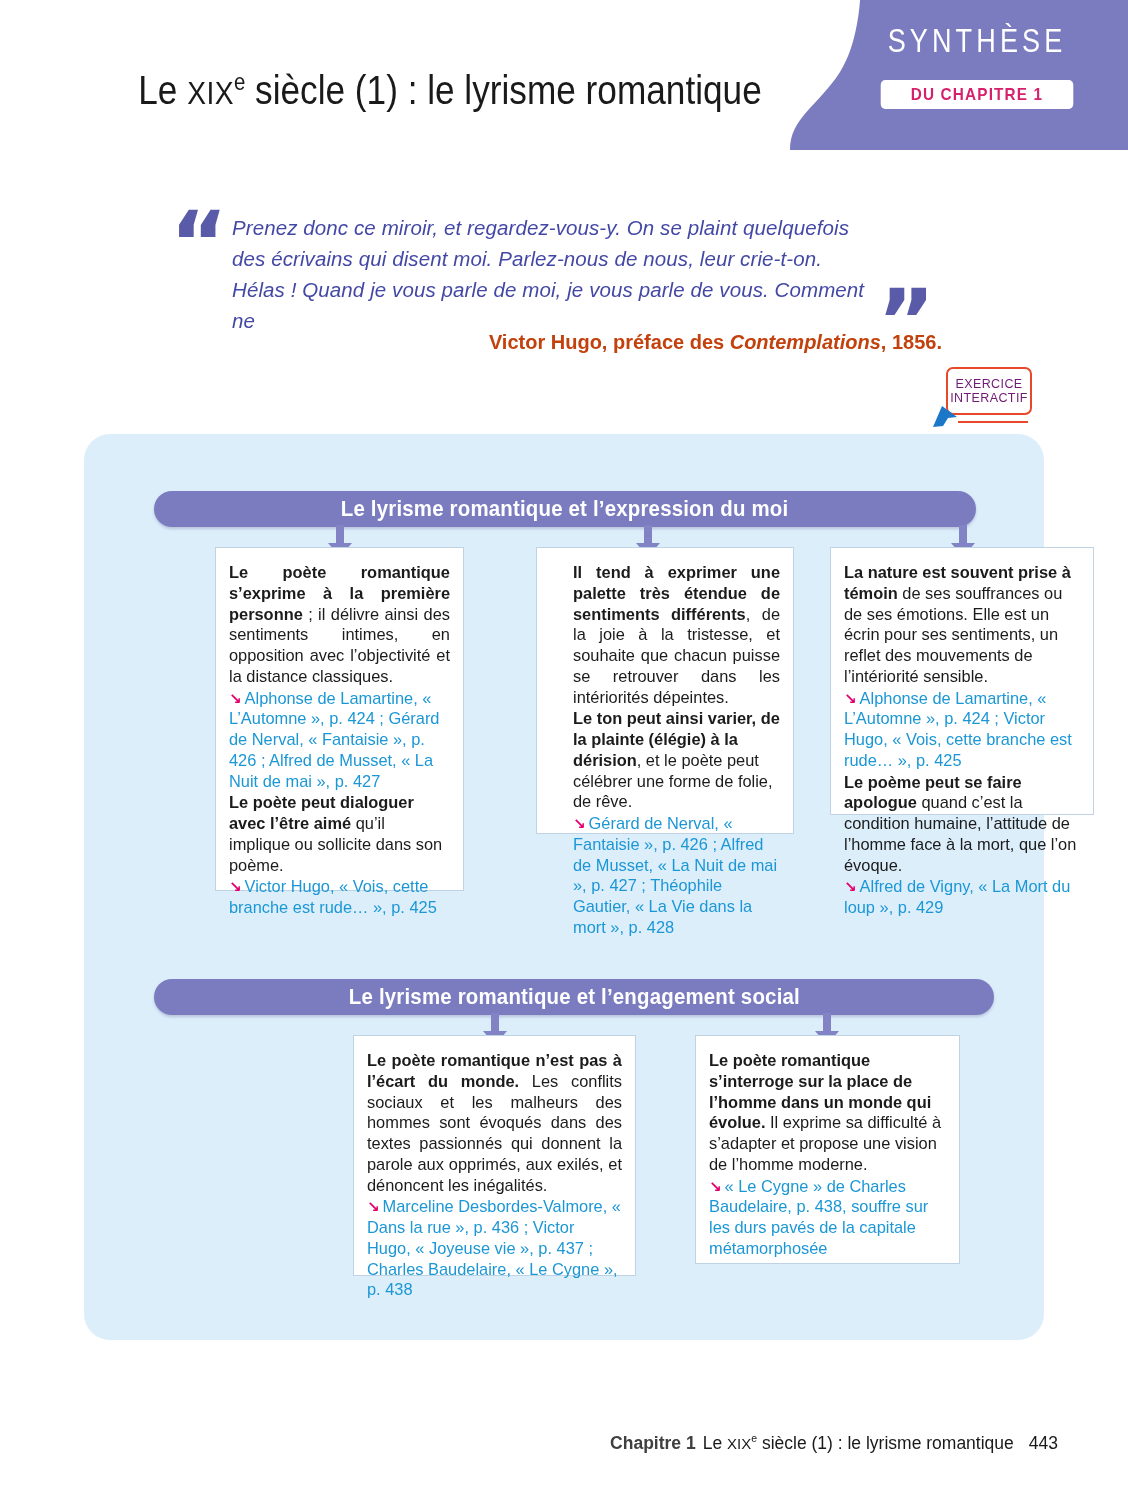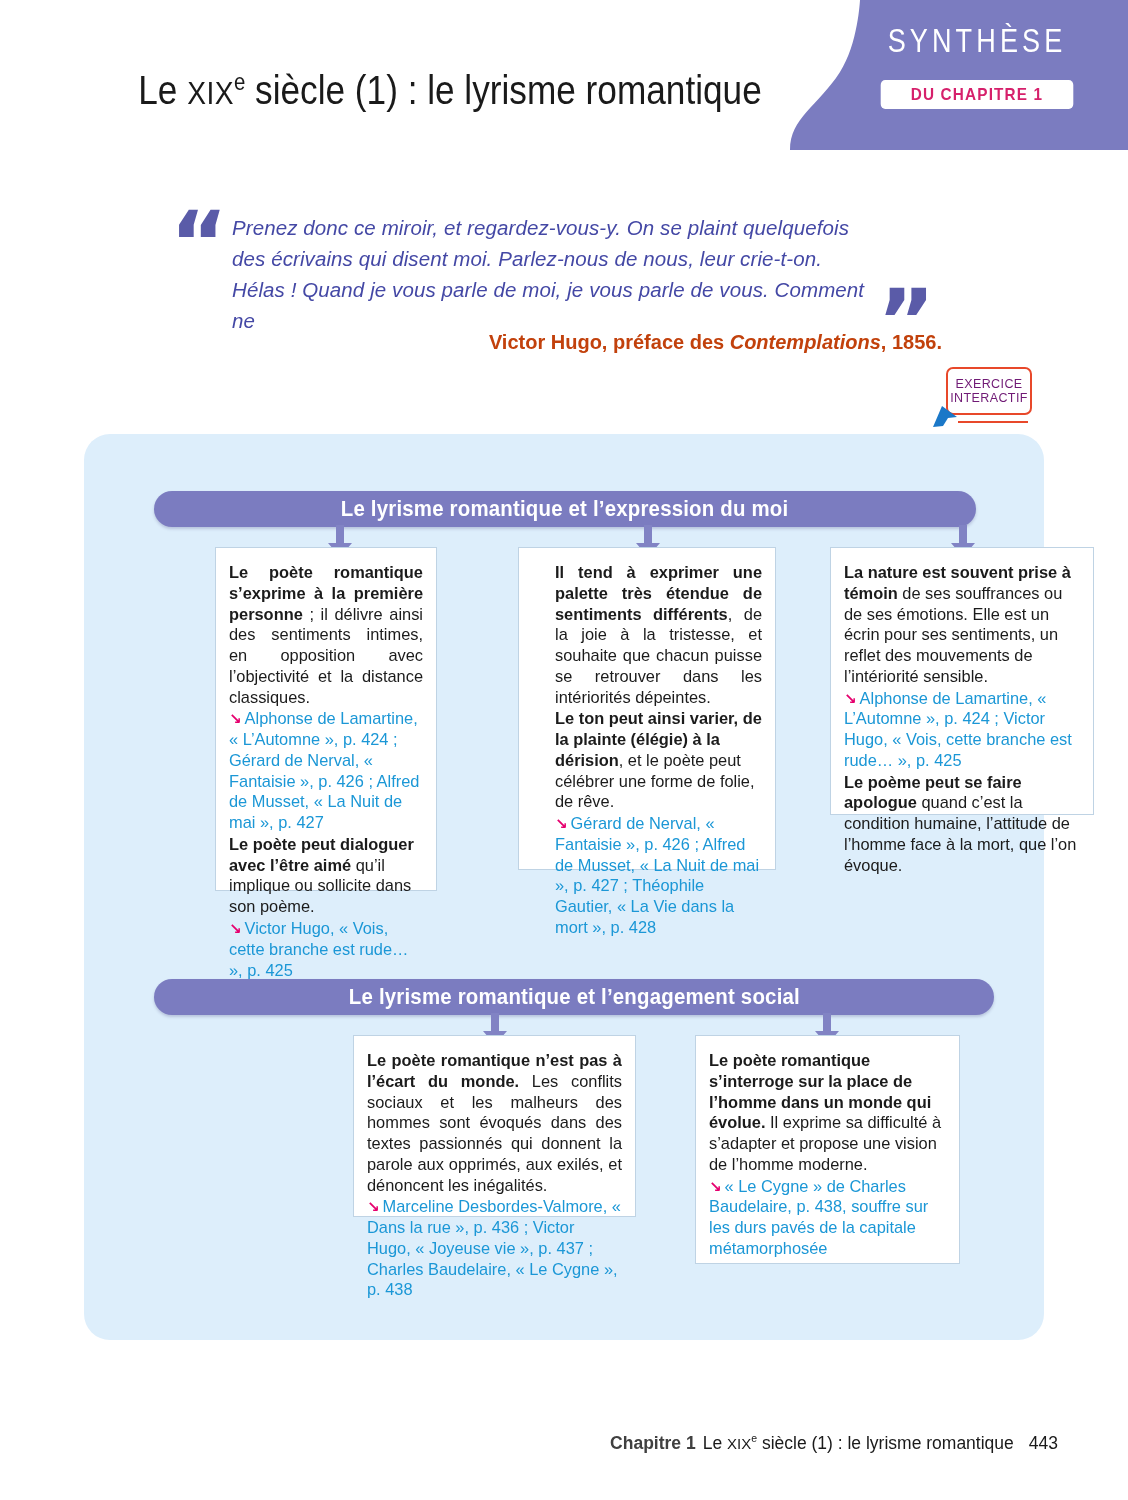--- a/index.html
+++ b/index.html
@@ -118,24 +118,24 @@
   .ref{
     color:#1b97d6;font-weight:400;margin-top:3px;
     text-indent:-0px;
   }
   .ref .mk{
     color:#e6006e;font-weight:700;font-size:15px;
     font-family:"DejaVu Sans",sans-serif;padding-right:3px;
   }
   .just{text-align:justify;text-justify:inter-word;}
 
-  #box-1{top:113px;left:131px;width:222px;height:344px;}
-  #box-2{top:113px;left:434px;width:258px;height:323px;padding-left:36px;}
+  #box-1{top:113px;left:131px;width:249px;height:344px;}
+  #box-2{top:113px;left:452px;width:258px;height:287px;padding-left:36px;}
   #box-3{top:113px;left:746px;width:264px;height:268px;}
-  #box-4{top:601px;left:269px;width:283px;height:182px;}
+  #box-4{top:601px;left:269px;width:283px;height:241px;}
   #box-5{top:601px;left:611px;width:265px;height:229px;}
 
   
   .footer{
     position:absolute;top:1432px;left:0;width:1058px;text-align:right;
     font-size:17.5px;color:#1a1a1a;
     font-family:"Liberation Sans Narrow","Liberation Sans",sans-serif;
   }
   .footer .chap{color:#404040;font-weight:700;margin-right:7px;}
   .footer .sc{font-size:15px;}
@@ -203,20 +203,21 @@
   <div class="cbox" id="box-2">
     <p class="just"><b>Il tend à exprimer une palette très étendue de sentiments différents</b><span>, de la joie à la tristesse, et souhaite que chacun puisse se retrouver dans les intériorités dépeintes.</span></p>
     <p><b>Le ton peut ainsi varier, de la plainte (élégie) à la dérision</b><span>, et le poète peut célébrer une forme de folie, de rêve.</span></p>
     <p class="ref"><span class="mk">↘</span><span>Gérard de Nerval, « Fantaisie », p. 426 ; Alfred de Musset, « La Nuit de mai », p. 427 ; Théophile Gautier, « La Vie dans la mort », p. 428</span></p>
   </div>
 
   <div class="cbox" id="box-3">
     <p><b>La nature est souvent prise à témoin</b><span> de ses souffrances ou de ses émotions. Elle est un écrin pour ses sentiments, un reflet des mouvements de l’intériorité sensible.</span></p>
     <p class="ref"><span class="mk">↘</span><span>Alphonse de Lamartine, « L’Automne », p. 424 ; Victor Hugo, « Vois, cette branche est rude… », p. 425</span></p>
     <p><b>Le poème peut se faire apologue</b><span> quand c’est la condition humaine, l’attitude de l’homme face à la mort, que l’on évoque.</span></p>
+    <p class="ref"><span class="mk">↘</span><span>Alfred de Vigny, « La Mort du loup », p. 429</span></p>
   </div>
 
   <div class="sec-banner" id="banner-2">
     <span>Le lyrisme romantique et l’engagement social</span>
   </div>
   <svg class="arrow" style="top:579px;left:398px;height:32px;" viewBox="0 0 26 32">
     <path d="M9,0 H17 V18 H25 L13,32 L1,18 H9 Z" fill="#8183c4"></path>
   </svg>
   <svg class="arrow" style="top:579px;left:730px;height:32px;" viewBox="0 0 26 32">
     <path d="M9,0 H17 V18 H25 L13,32 L1,18 H9 Z" fill="#8183c4"></path>

